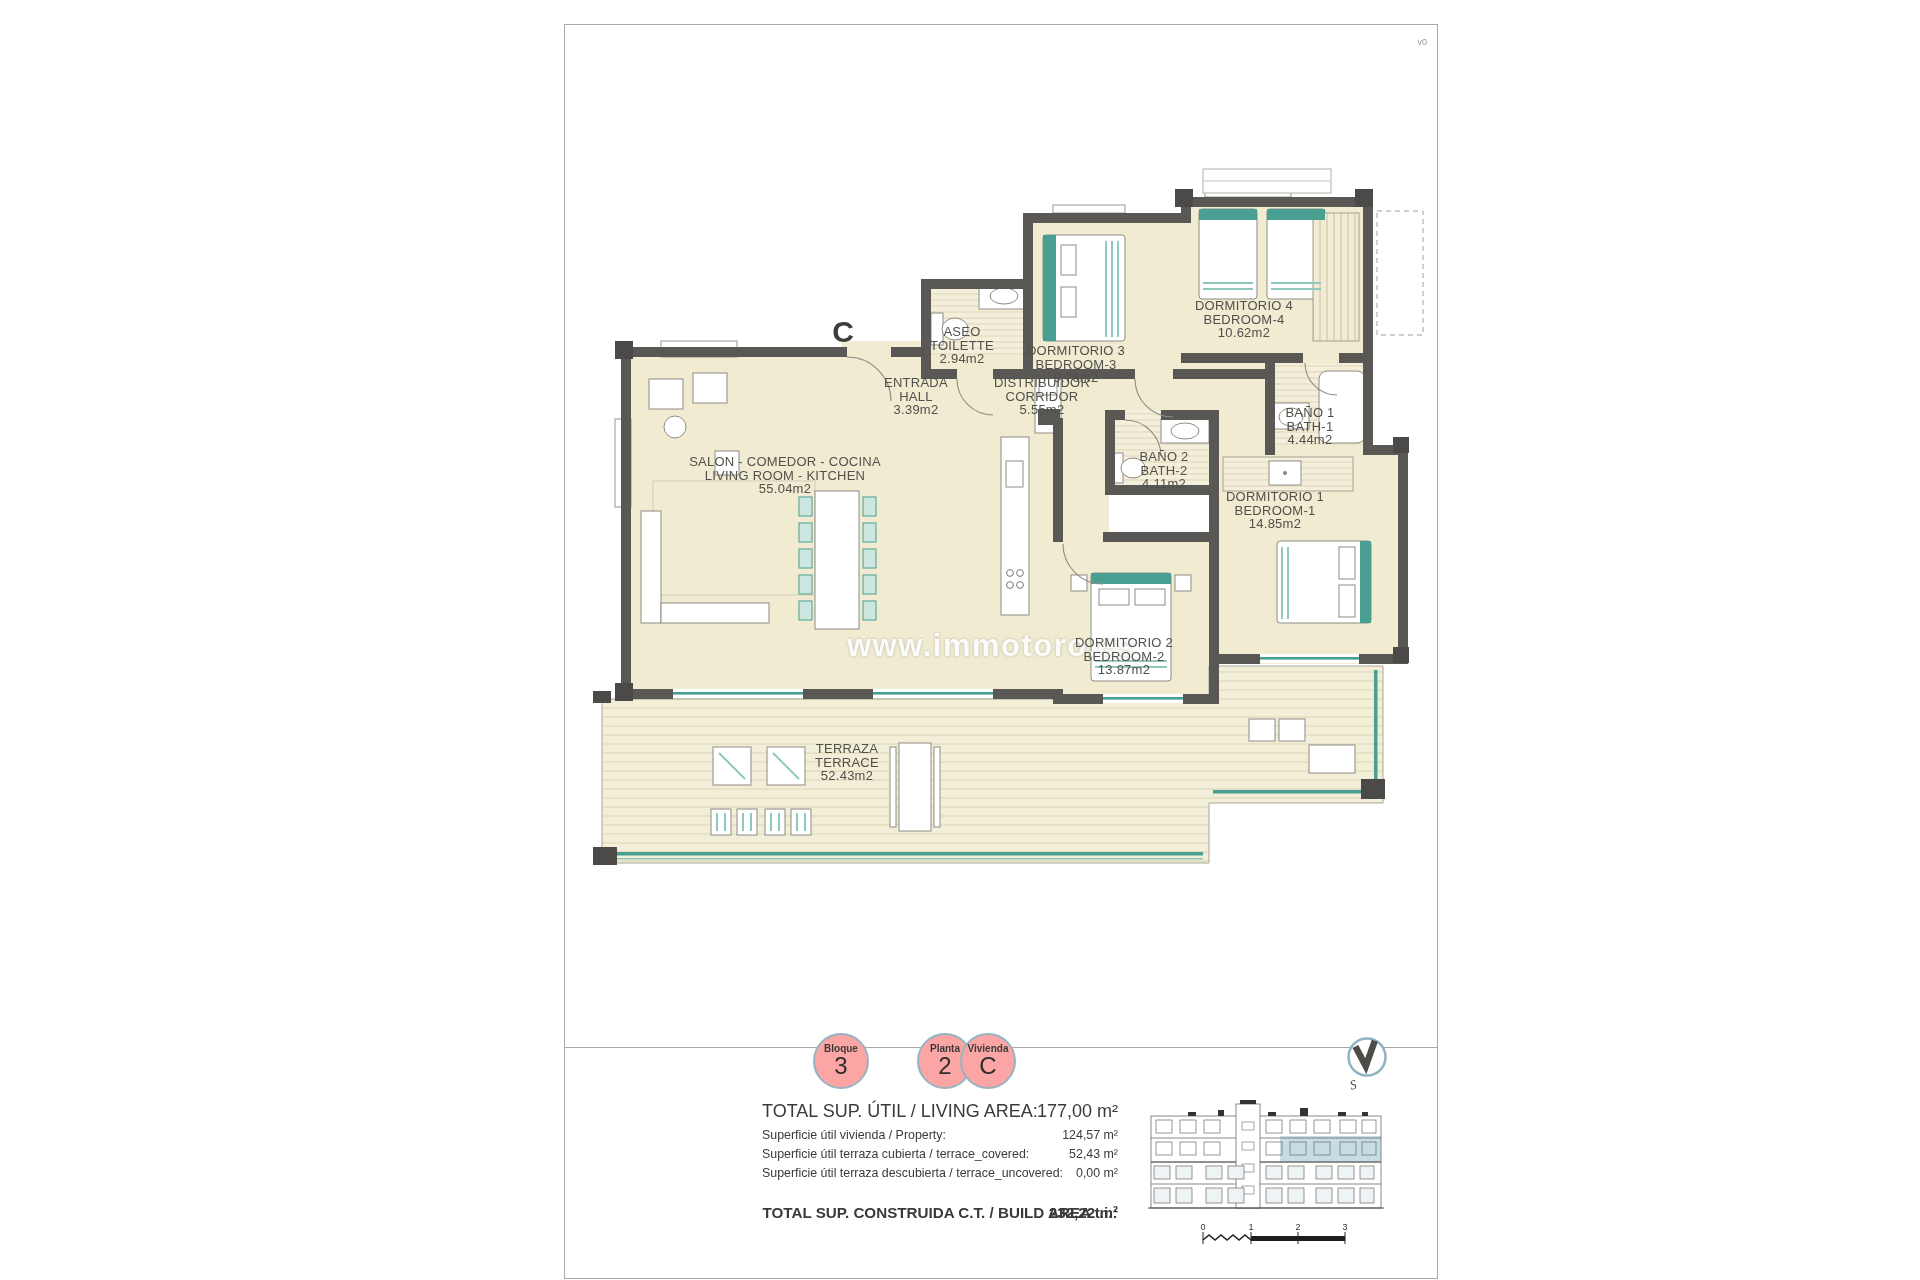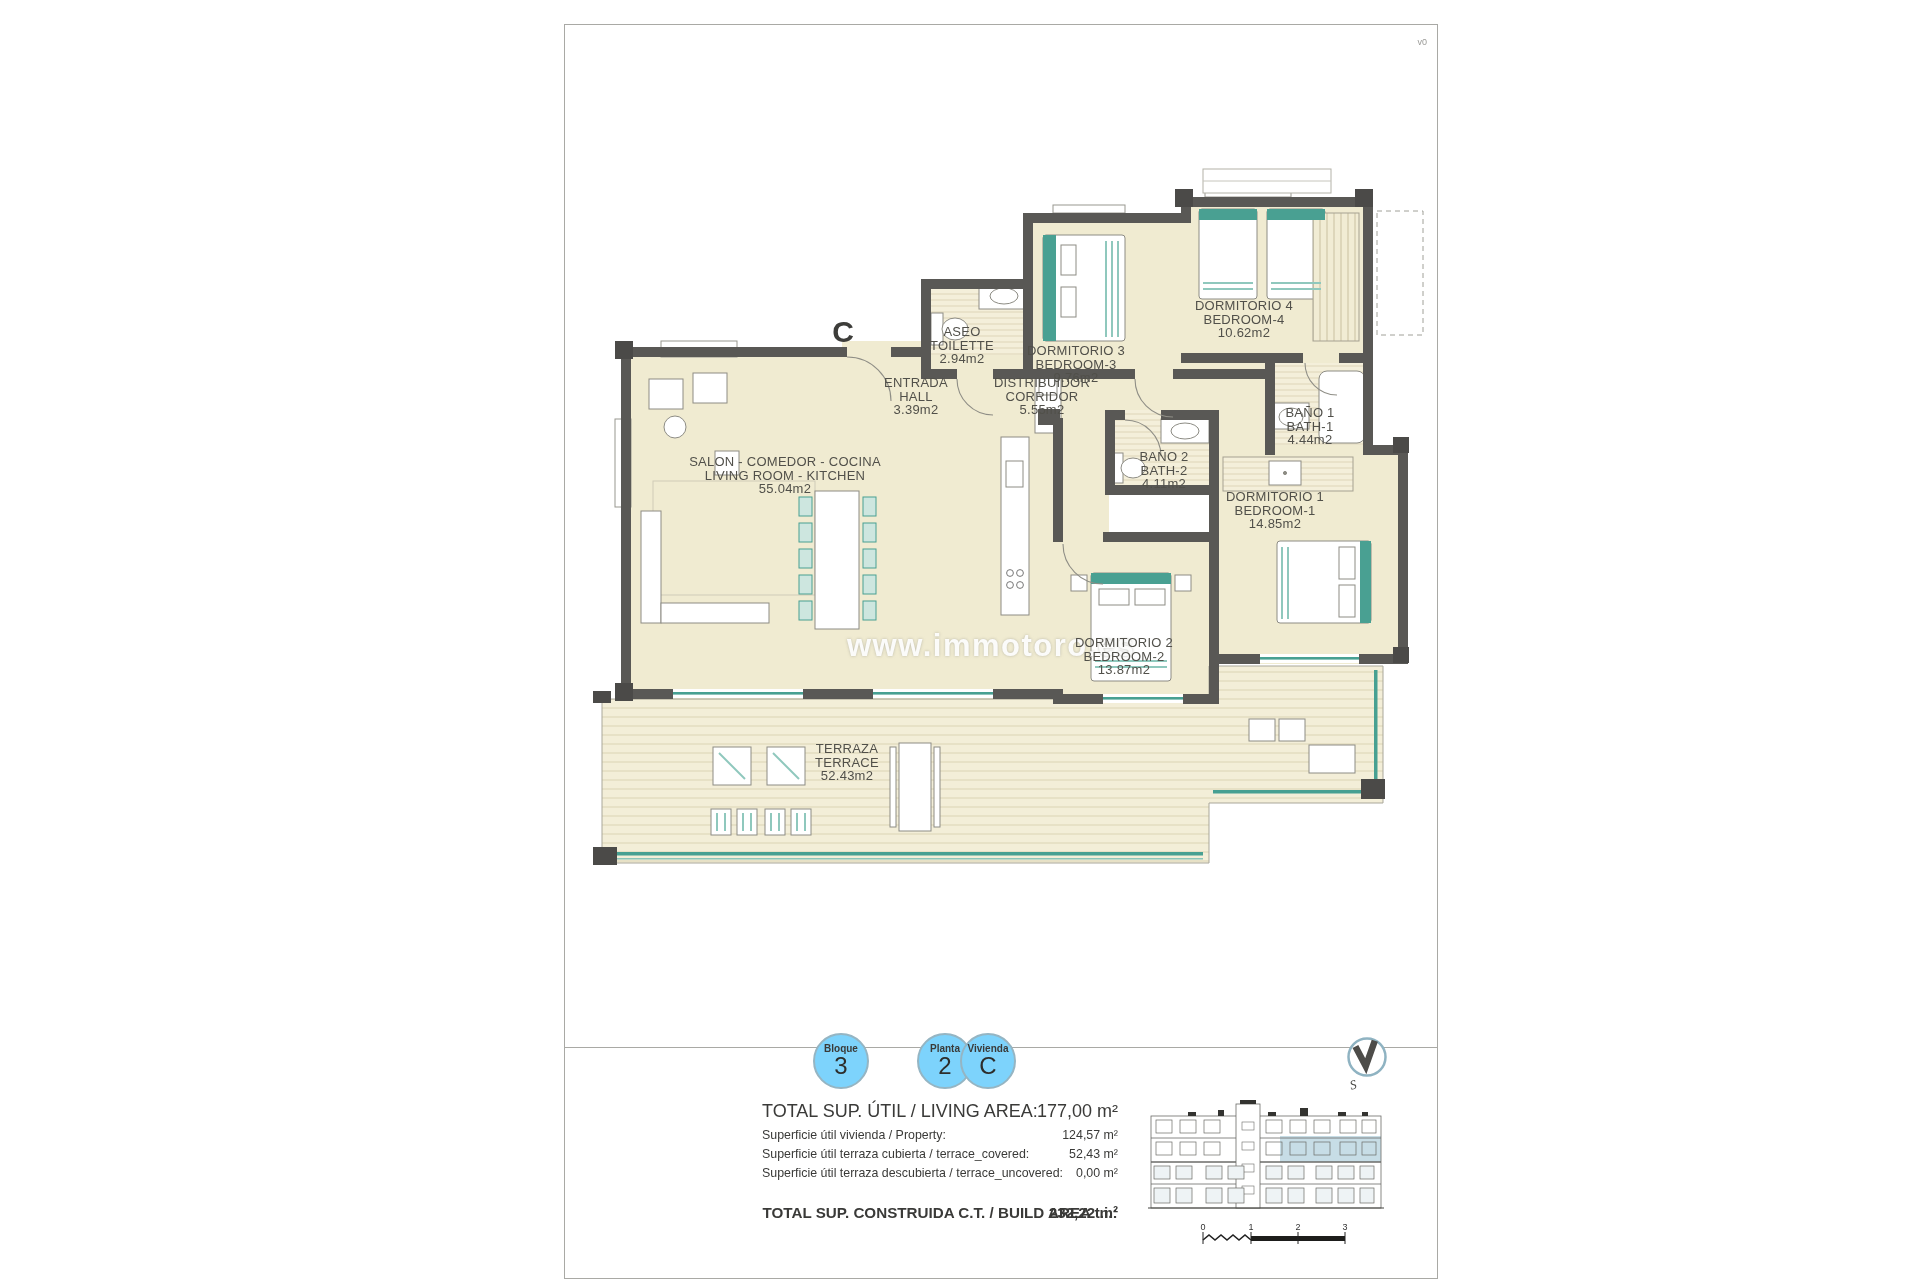--- a/index.html
+++ b/index.html
@@ -23,21 +23,21 @@
     position:absolute;left:258px;top:290px;width:40px;text-align:center;
     font-size:30px;font-weight:bold;color:#3d3d3a;
   }
   .watermark{
     position:absolute;left:282px;top:603px;
     font-size:31px;font-weight:bold;letter-spacing:1.5px;
     color:rgba(255,255,255,.93);text-shadow:0 0 3px rgba(150,150,140,.6);
   }
   .badge{
     position:absolute;top:1033px;width:56px;height:56px;border-radius:50%;
-    border:2px solid #95b5c3;background:#7dd3fc;text-align:center;box-sizing:border-box;
+    border:2px solid #95b5c3;background:#fca5a5;text-align:center;box-sizing:border-box;
   }
   .badge .bl{font-size:10px;font-weight:bold;color:#3a3a38;margin-top:8px;}
   .badge .bv{font-size:24px;color:#2d2d2b;line-height:23px;}
   .badge-1{left:813px;} .badge-2{left:917px;} .badge-3{left:960px;}
   .summary{position:absolute;left:762px;top:1101px;width:356px;color:#3a3a38;font-size:12.4px;}
   .srow{position:relative;height:19px;}
   .srow .val{position:absolute;right:0;top:0;}
   .srow.bold{font-size:18px;font-weight:normal;height:27px;}
   .srow.total{margin-top:19px;font-size:15.2px;font-weight:bold;text-align:center;}
   .elev{position:absolute;left:1148px;top:1092px;}

